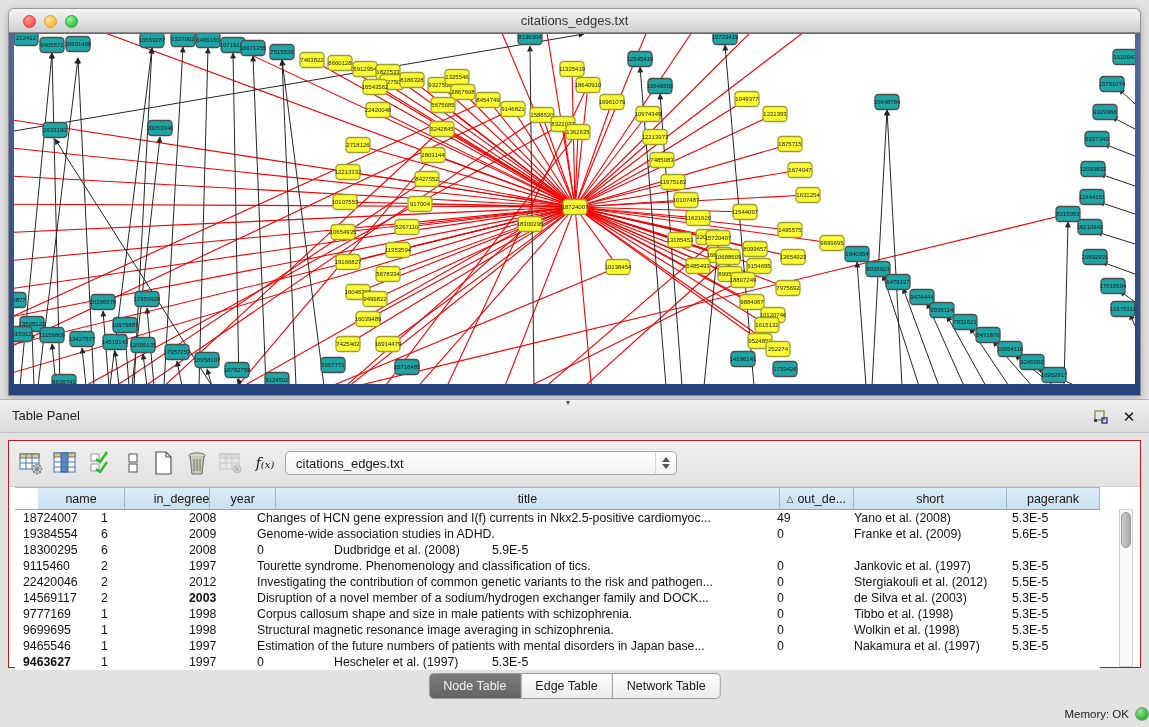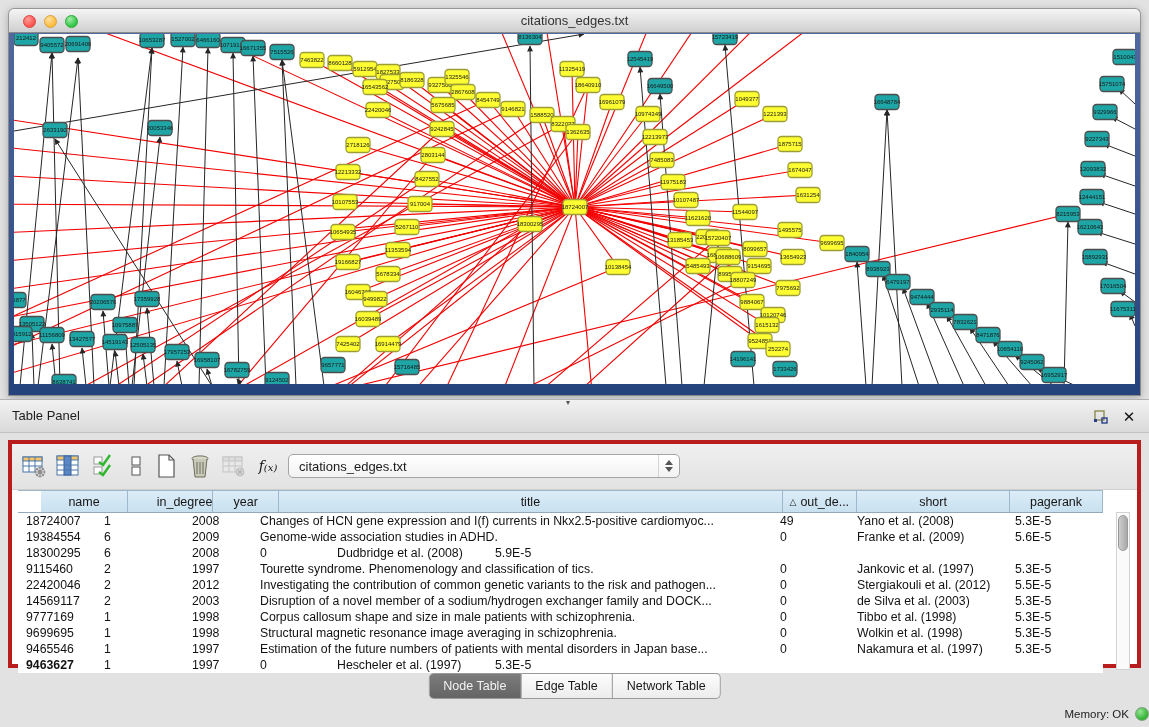--- a/index.html
+++ b/index.html
@@ -35,21 +35,21 @@
     border-top:1px solid #b2b2b2;border-bottom:1px solid #c2c2c2;box-sizing:border-box;}
   .panel-bar-title{position:absolute;left:12px;top:8px;font-size:13px;color:#1d1d1d;}
   .panel-bar-btn{position:absolute;top:7px;width:20px;height:20px;display:flex;
     align-items:center;justify-content:center;cursor:default;}
   .float-btn{right:38px;}
   .close-btn{right:10px;font-size:15px;font-weight:bold;color:#111;}
   .grip{position:absolute;left:566px;top:-2px;font-size:8px;color:#555;}
 
   
   .panel-body{position:absolute;left:8px;top:440px;width:1133px;height:228px;
-    background:#ffffff;border:4px solid #b91c1c;box-sizing:border-box;}
+    background:#ffffff;border:1px solid #b91c1c;box-sizing:border-box;}
   .toolbar{position:absolute;left:0;top:0;width:100%;height:46px;
     background:linear-gradient(#efefef,#e2e2e2);border-bottom:1px solid #cfcfcf;box-sizing:border-box;}
   .tool-btn{position:absolute;top:8px;width:28px;height:28px;display:flex;
     align-items:center;justify-content:center;}
   .combo{position:absolute;left:276px;top:10px;width:392px;height:24px;
     background:linear-gradient(#ffffff,#f2f2f2);border:1px solid #a5a5a5;border-radius:5px;
     box-sizing:border-box;display:flex;align-items:center;}
   .combo-text{flex:1;padding-left:10px;font-size:13px;color:#1a1a1a;
     white-space:nowrap;overflow:hidden;}
   .combo-arrows{width:20px;display:flex;flex-direction:column;align-items:center;gap:2px;
@@ -927,21 +927,21 @@
           <div class="td" style="width: 88px;">2</div>
           <div class="td" style="width: 68px;">2012</div>
           <div class="td" style="width: 520px;">Investigating the contribution of common genetic variants to the risk and pathogen...</div>
           <div class="td" style="width: 77px;">0</div>
           <div class="td" style="width: 158px;">Stergiakouli et al. (2012)</div>
           <div class="td" style="width: 96px;">5.5E-5</div>
         </div>
         <div class="tr">
           <div class="td" style="width: 78px;">14569117</div>
           <div class="td" style="width: 88px;">2</div>
-          <div class="td" style="width: 68px;">2003</div>
+          <div class="td" style="width: 68px; font-weight: bold;">2003</div>
           <div class="td" style="width: 520px;">Disruption of a novel member of a sodium/hydrogen exchanger family and DOCK...</div>
           <div class="td" style="width: 77px;">0</div>
           <div class="td" style="width: 158px;">de Silva et al. (2003)</div>
           <div class="td" style="width: 96px;">5.3E-5</div>
         </div>
         <div class="tr">
           <div class="td" style="width: 78px;">9777169</div>
           <div class="td" style="width: 88px;">1</div>
           <div class="td" style="width: 68px;">1998</div>
           <div class="td" style="width: 520px;">Corpus callosum shape and size in male patients with schizophrenia.</div>

